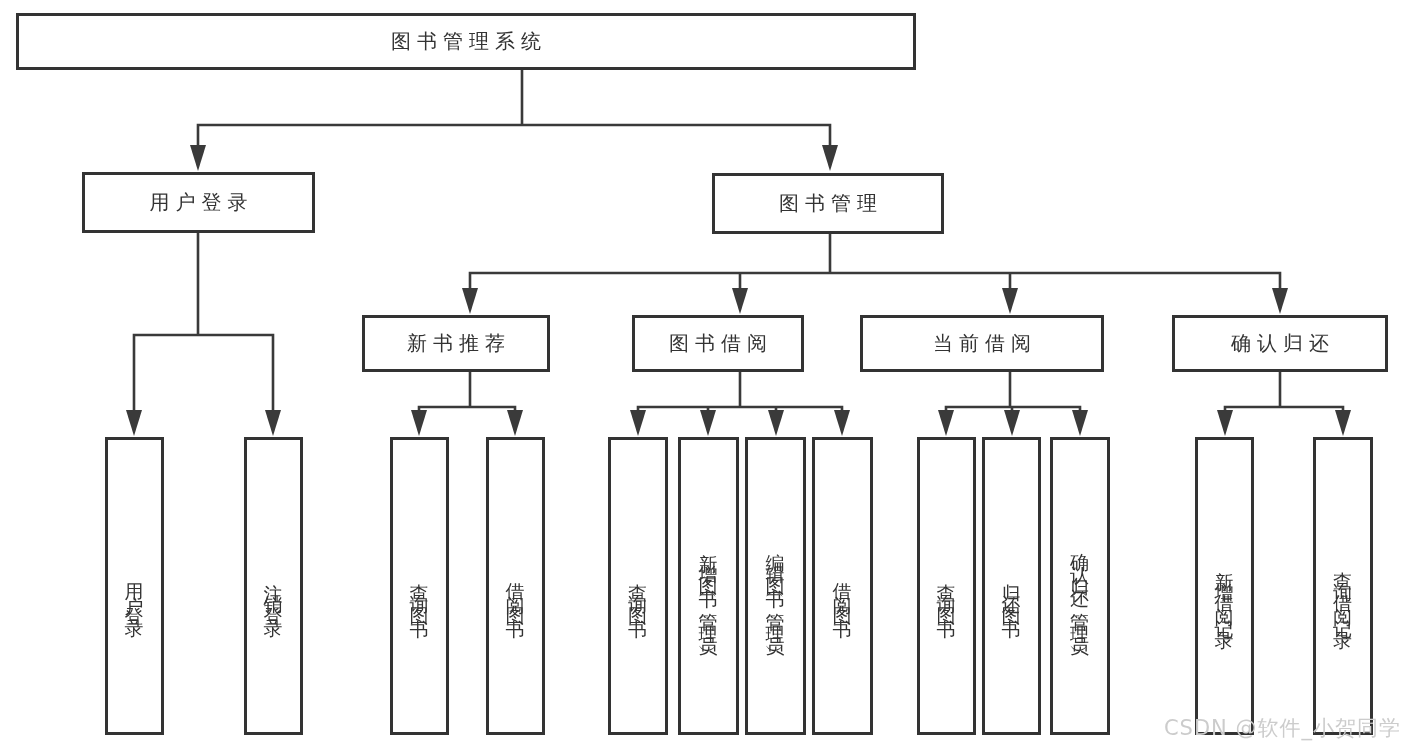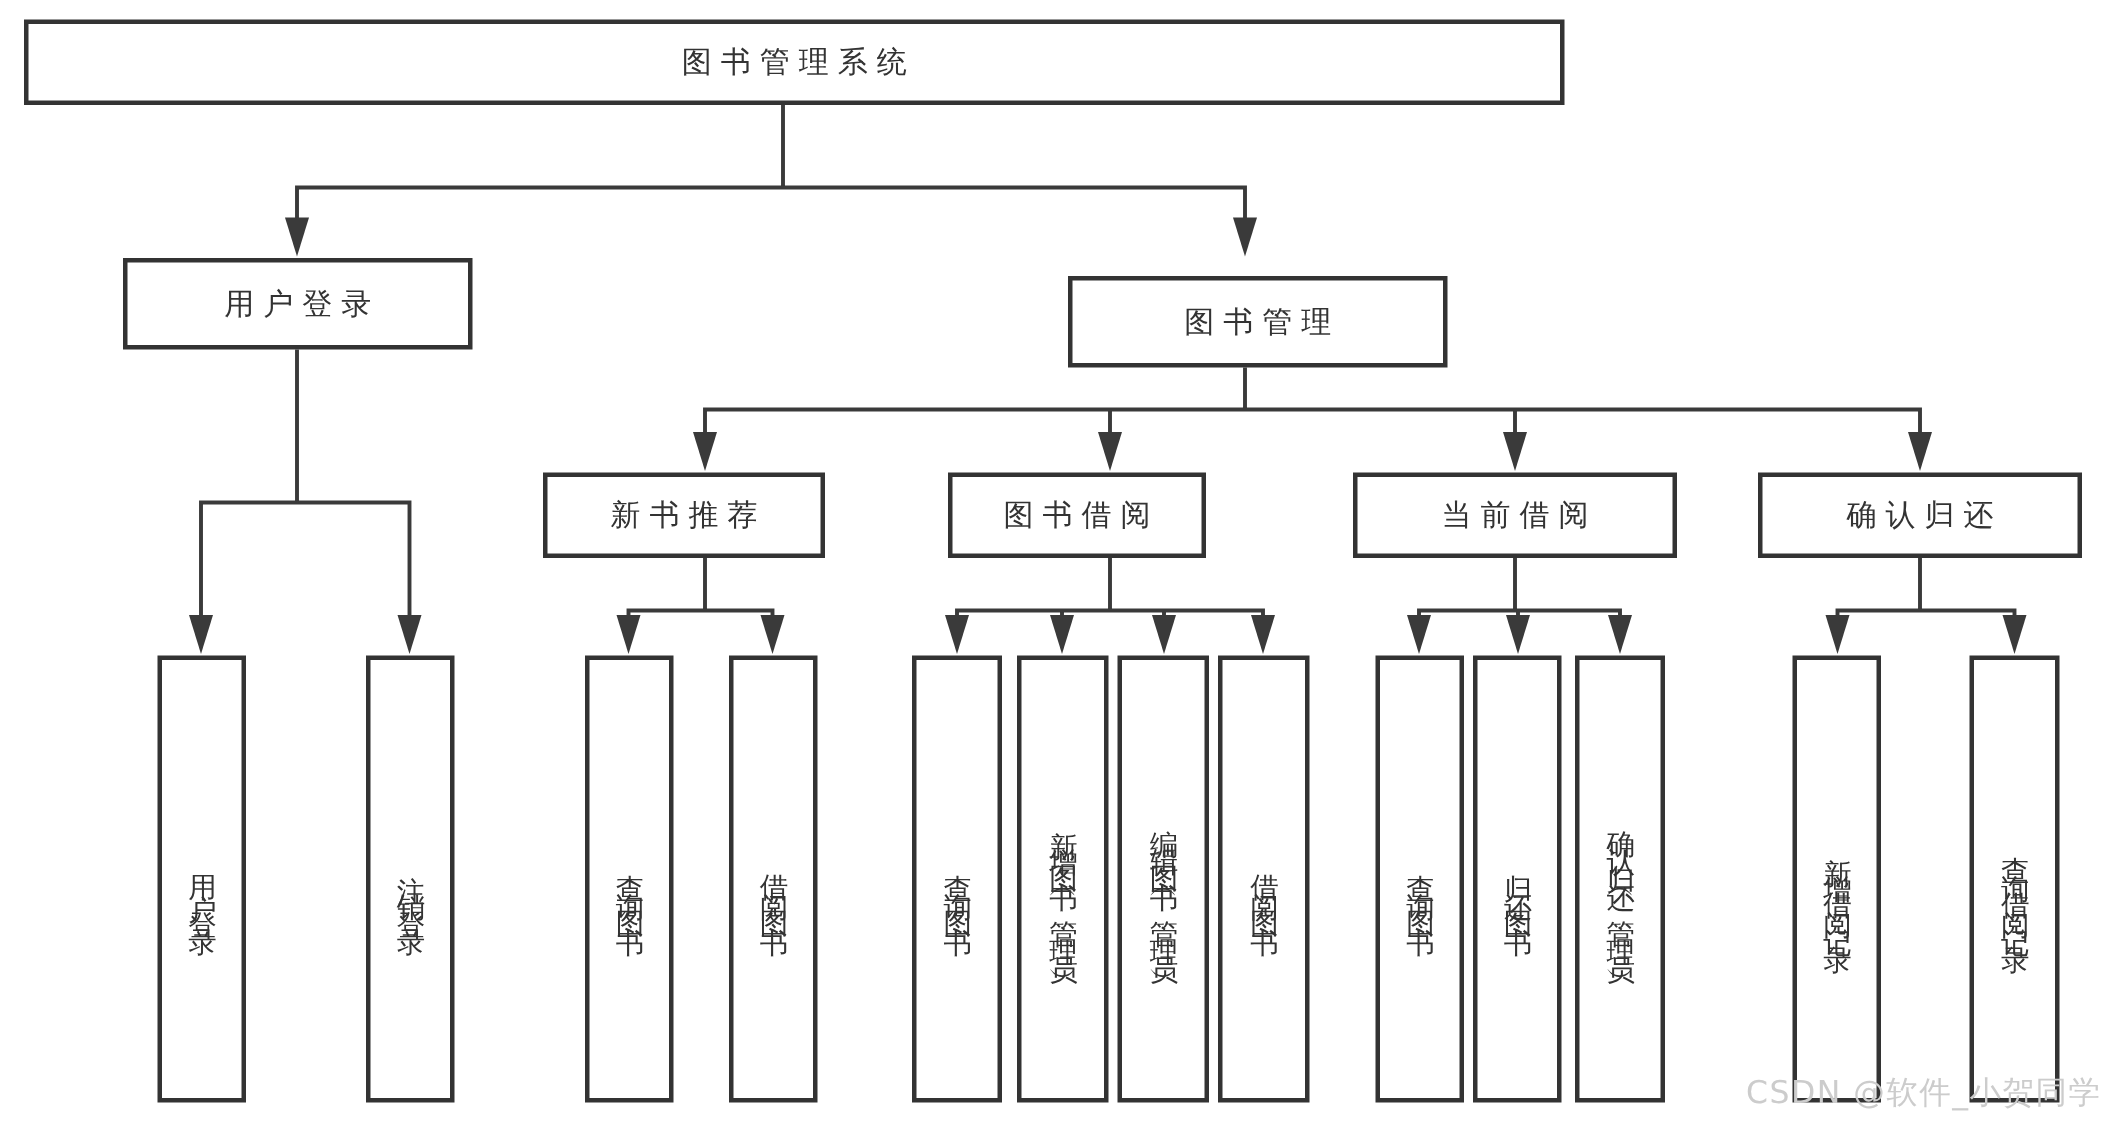--- a/index.html
+++ b/index.html
@@ -121,38 +121,38 @@
       <polygon points="1072,410 1088,410 1080,436"></polygon>
     </g>
 
     <g>
       <path d="M1280 370 V407 M1223.7 407 H1344.3 M1225 407 V416 M1343 407 V416"></path>
       <polygon points="1217,410 1233,410 1225,436"></polygon>
       <polygon points="1335,410 1351,410 1343,436"></polygon>
     </g>
   </svg>
 
-  <div class="box h" style="left:16px; top:13px; width:1027px; height:57px">
+  <div class="box h" style="left:16px; top:13px; width:900px; height:57px">
     <span class="lbl">图书管理系统</span>
   </div>
 
   <div class="box h" style="left:82px; top:172px; width:233px; height:61px">
     <span class="lbl">用户登录</span>
   </div>
-  <div class="box h" style="left:712px; top:184px; width:253px; height:61px">
+  <div class="box h" style="left:712px; top:173px; width:232px; height:61px">
     <span class="lbl">图书管理</span>
   </div>
 
   <div class="box h" style="left:362px; top:315px; width:188px; height:57px">
     <span class="lbl">新书推荐</span>
   </div>
   <div class="box h" style="left:632px; top:315px; width:172px; height:57px">
     <span class="lbl">图书借阅</span>
   </div>
-  <div class="box h" style="left:902px; top:315px; width:216px; height:57px">
+  <div class="box h" style="left:860px; top:315px; width:244px; height:57px">
     <span class="lbl">当前借阅</span>
   </div>
   <div class="box h" style="left:1172px; top:315px; width:216px; height:57px">
     <span class="lbl">确认归还</span>
   </div>
 
   <div class="box v" style="left:105px; top:437px; width:59px; height:298px">
     <span class="vlbl">用户登录</span>
   </div>
   <div class="box v" style="left:244px; top:437px; width:59px; height:298px">

